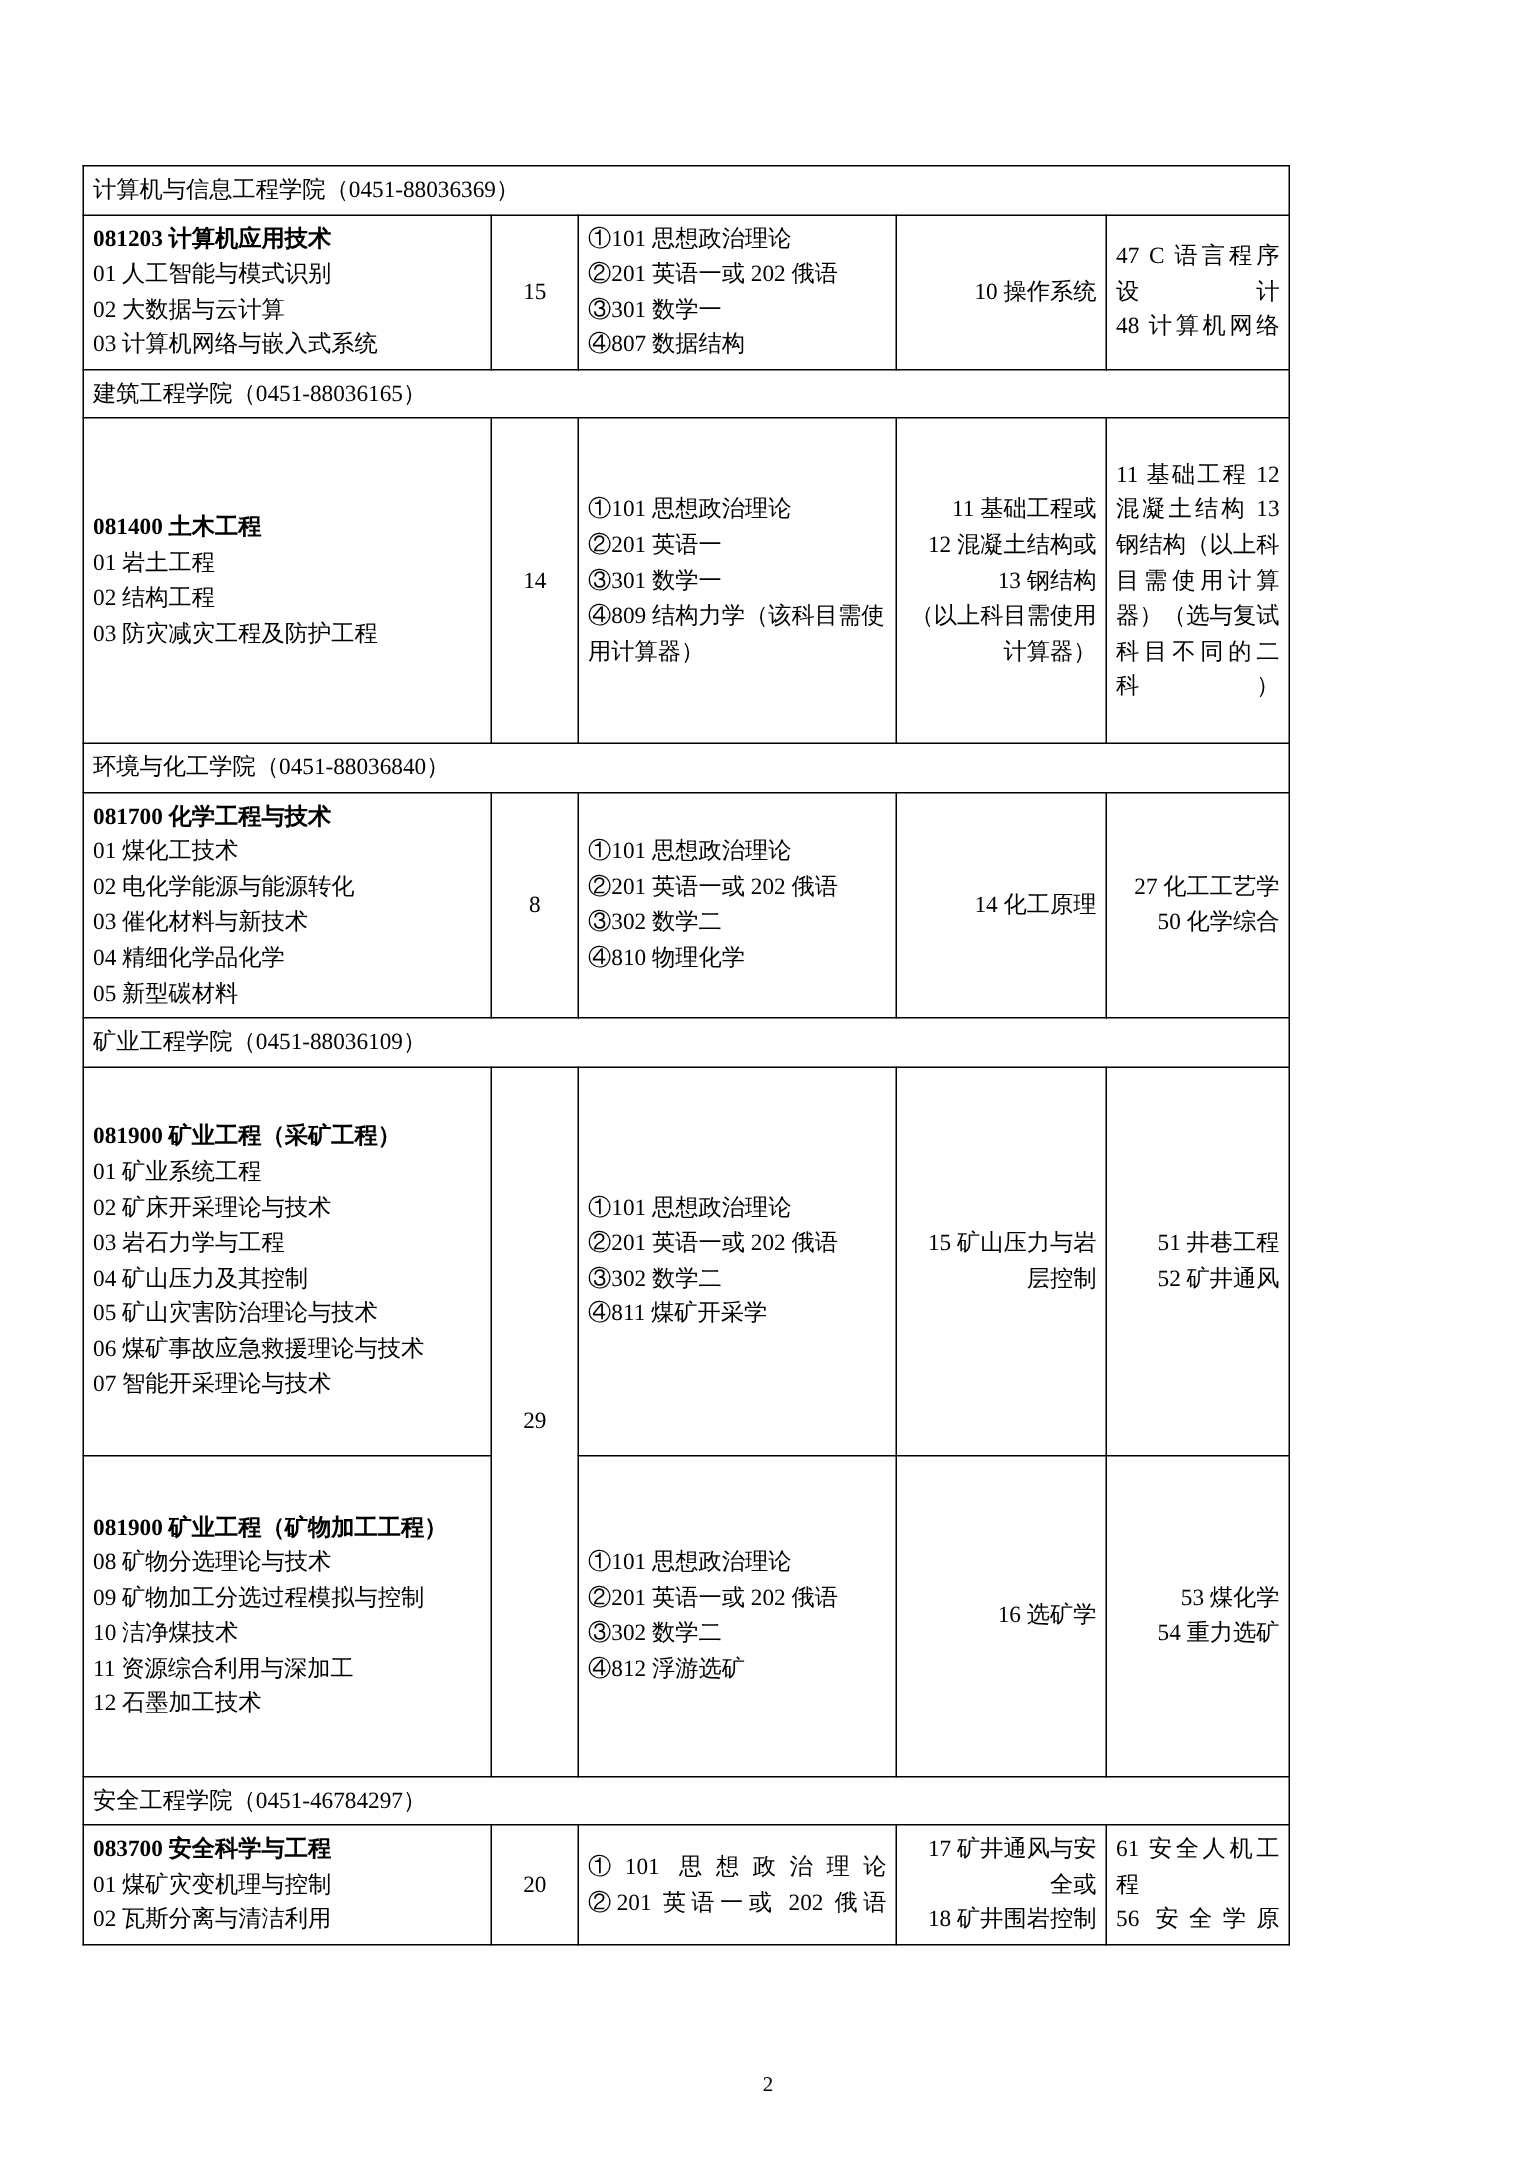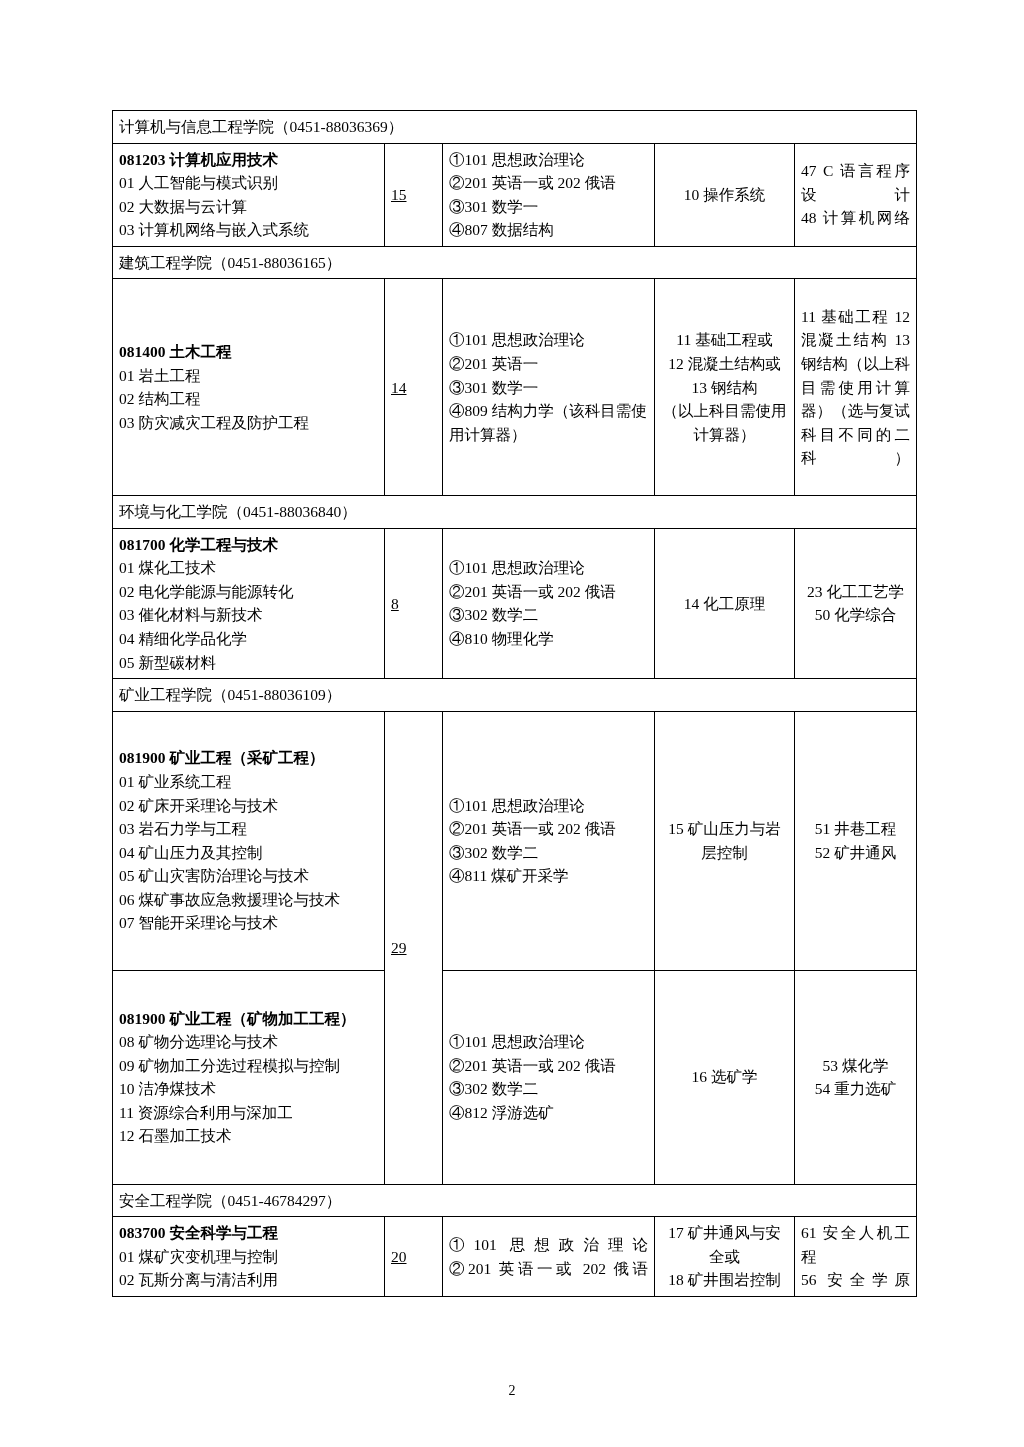--- a/index.html
+++ b/index.html
@@ -11,21 +11,21 @@
     width: 1024px;
     height: 1447px;
     font-family: "Liberation Serif", "DejaVu Serif", serif;
     color: #000000;
     position: relative;
   }
   .page {
     box-sizing: border-box;
     width: 1024px;
     height: 1447px;
-    padding: 110px 108px 0 112px;
+    padding: 110px 108px 0 55px;
     position: relative;
   }
   table.doc-table {
     border-collapse: collapse;
     width: 804px;
     table-layout: fixed;
   }
   table.doc-table td {
     border: 1px solid #000000;
     vertical-align: middle;
@@ -44,26 +44,25 @@
     padding: 6px 8px;
     line-height: 1.4;
   }
   .major-title {
     font-weight: bold;
   }
   .dir-line, .exam-line, .plain-line {
     white-space: normal;
   }
   td.num-cell {
-    text-align: left;
+    text-align: center;
     font-size: 15.5px;
-    text-decoration: underline;
   }
   td.center-mid {
-    text-align: center;
+    text-align: right;
   }
   td.justify {
     text-align: justify;
     text-align-last: justify;
     margin-left: 21px;
   }
   .page-number {
     position: absolute;
     bottom: 48px;
     left: 0;
@@ -158,21 +157,21 @@
         <td class="exam-cell">
           <div class="exam-line">①101 思想政治理论</div>
           <div class="exam-line">②201 英语一或 202 俄语</div>
           <div class="exam-line">③302 数学二</div>
           <div class="exam-line">④810 物理化学</div>
         </td>
         <td class="center-mid">
           <div class="plain-line">14 化工原理</div>
         </td>
         <td class="center-mid">
-          <div class="plain-line">23 化工工艺学</div>
+          <div class="plain-line">27 化工工艺学</div>
           <div class="plain-line">50 化学综合</div>
         </td>
       </tr>
 
       <tr>
         <td class="dept-cell" colspan="5">矿业工程学院（0451-88036109）</td>
       </tr>
       <tr>
         <td class="major-cell" style="height:250px">
           <div class="major-title">081900 矿业工程（采矿工程）</div>

